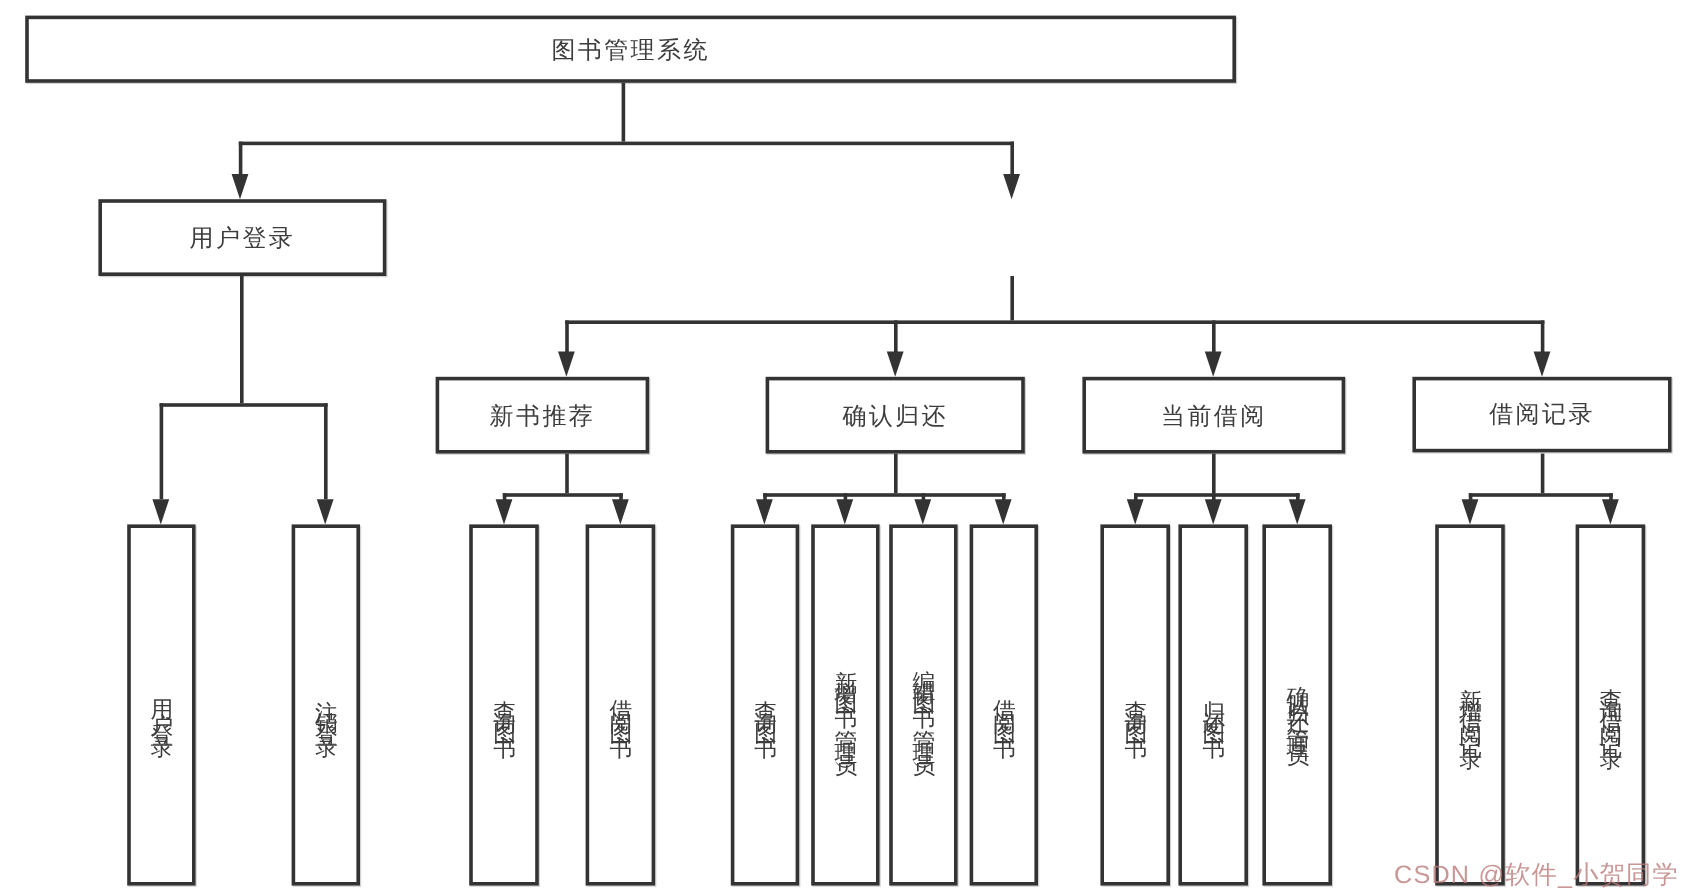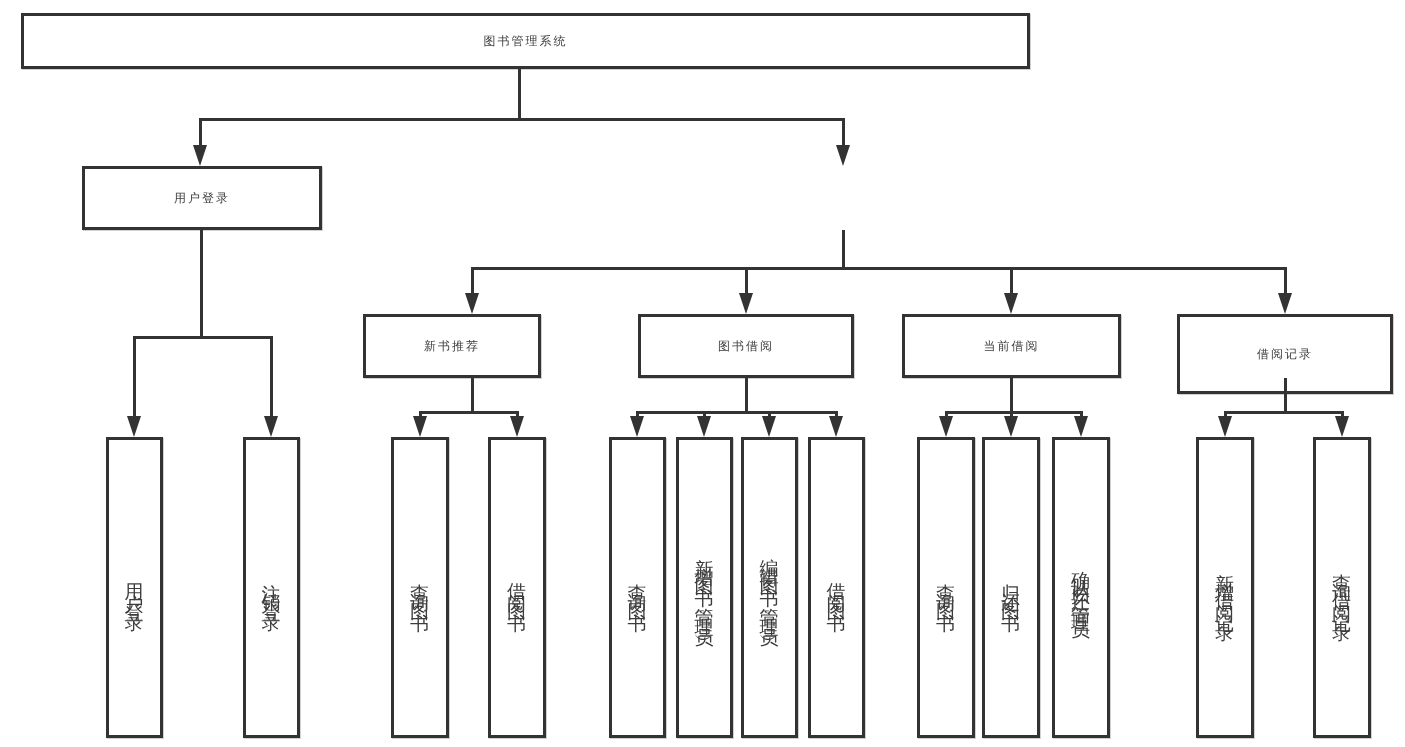--- a/index.html
+++ b/index.html
@@ -16,21 +16,21 @@
     position: absolute;
     background: #ffffff;
     border: 3px solid #333333;
     display: flex;
     align-items: center;
     justify-content: center;
     box-sizing: border-box;
     box-shadow: 1px 1px 0 rgba(0,0,0,0.18);
   }
   .hlabel {
-    font-size: 12px;
+    font-size: 20px;
     letter-spacing: 2px;
     color: #3d3d3d;
     white-space: nowrap;
   }
   .vlabel {
     writing-mode: vertical-rl;
     text-orientation: mixed;
     font-size: 19px;
     letter-spacing: 10px;
     color: #3d3d3d;
@@ -101,26 +101,26 @@
   <div class="arrow" style="left:739px; top:293px;"></div>
   <div class="vline" style="left:1010px; top:267px; height:28px;"></div>
   <div class="arrow" style="left:1004px; top:293px;"></div>
   <div class="vline" style="left:1284px; top:267px; height:28px;"></div>
   <div class="arrow" style="left:1278px; top:293px;"></div>
 
   <div class="box" style="left:363px; top:314px; width:178px; height:64px;">
     <span class="hlabel">新书推荐</span>
   </div>
   <div class="box" style="left:638px; top:314px; width:216px; height:64px;">
-    <span class="hlabel">图书借阅</span>
+    <span class="hlabel">确认归还</span>
   </div>
   <div class="box" style="left:902px; top:314px; width:219px; height:64px;">
     <span class="hlabel">当前借阅</span>
   </div>
-  <div class="box" style="left:1177px; top:314px; width:216px; height:80px;">
+  <div class="box" style="left:1177px; top:314px; width:216px; height:63px;">
     <span class="hlabel">借阅记录</span>
   </div>
 
   <div class="vline" style="left:471px; top:378px; height:33px;"></div>
   <div class="hline" style="left:419px; top:411px; width:100px;"></div>
   <div class="vline" style="left:419px; top:411px; height:7px;"></div>
   <div class="arrow" style="left:413px; top:416px;"></div>
   <div class="vline" style="left:516px; top:411px; height:7px;"></div>
   <div class="arrow" style="left:510px; top:416px;"></div>
 
@@ -181,14 +181,15 @@
   <div class="vline" style="left:1341px; top:411px; height:7px;"></div>
   <div class="arrow" style="left:1335px; top:416px;"></div>
 
   <div class="box" style="left:1196px; top:437px; width:58px; height:301px;">
     <span class="vlabel">新增借阅记录</span>
   </div>
   <div class="box" style="left:1313px; top:437px; width:58px; height:301px;">
     <span class="vlabel">查询借阅记录</span>
   </div>
 
+  <div class="watermark">CSDN @软件_小贺同学</div>
 
 </div>
 
 </body></html>

